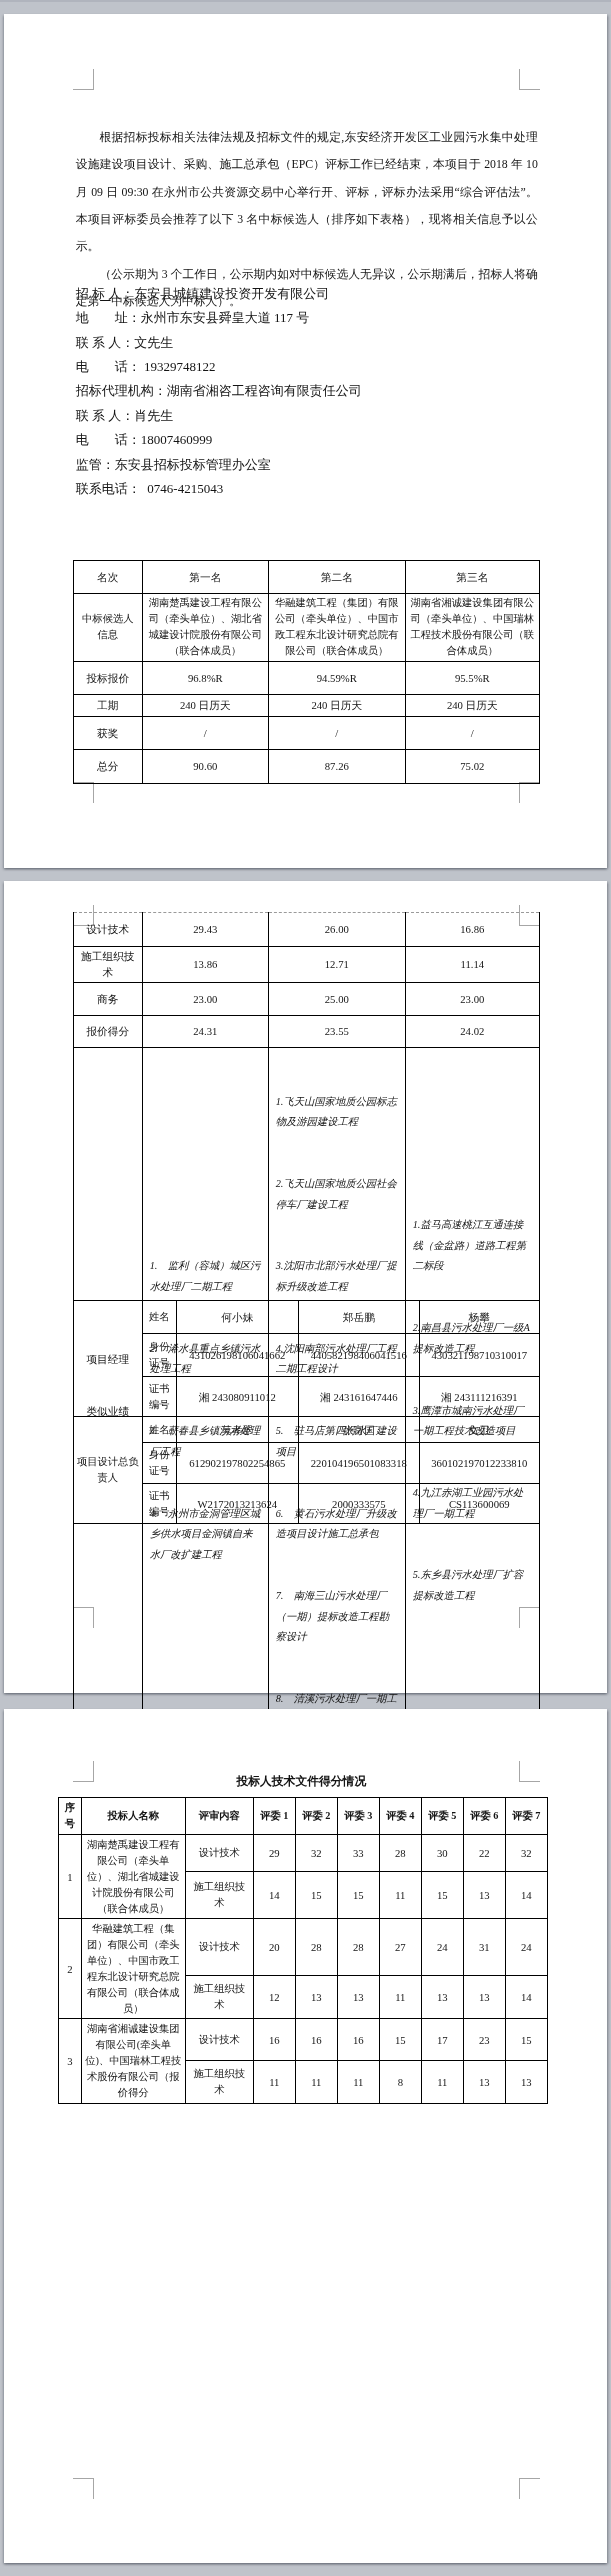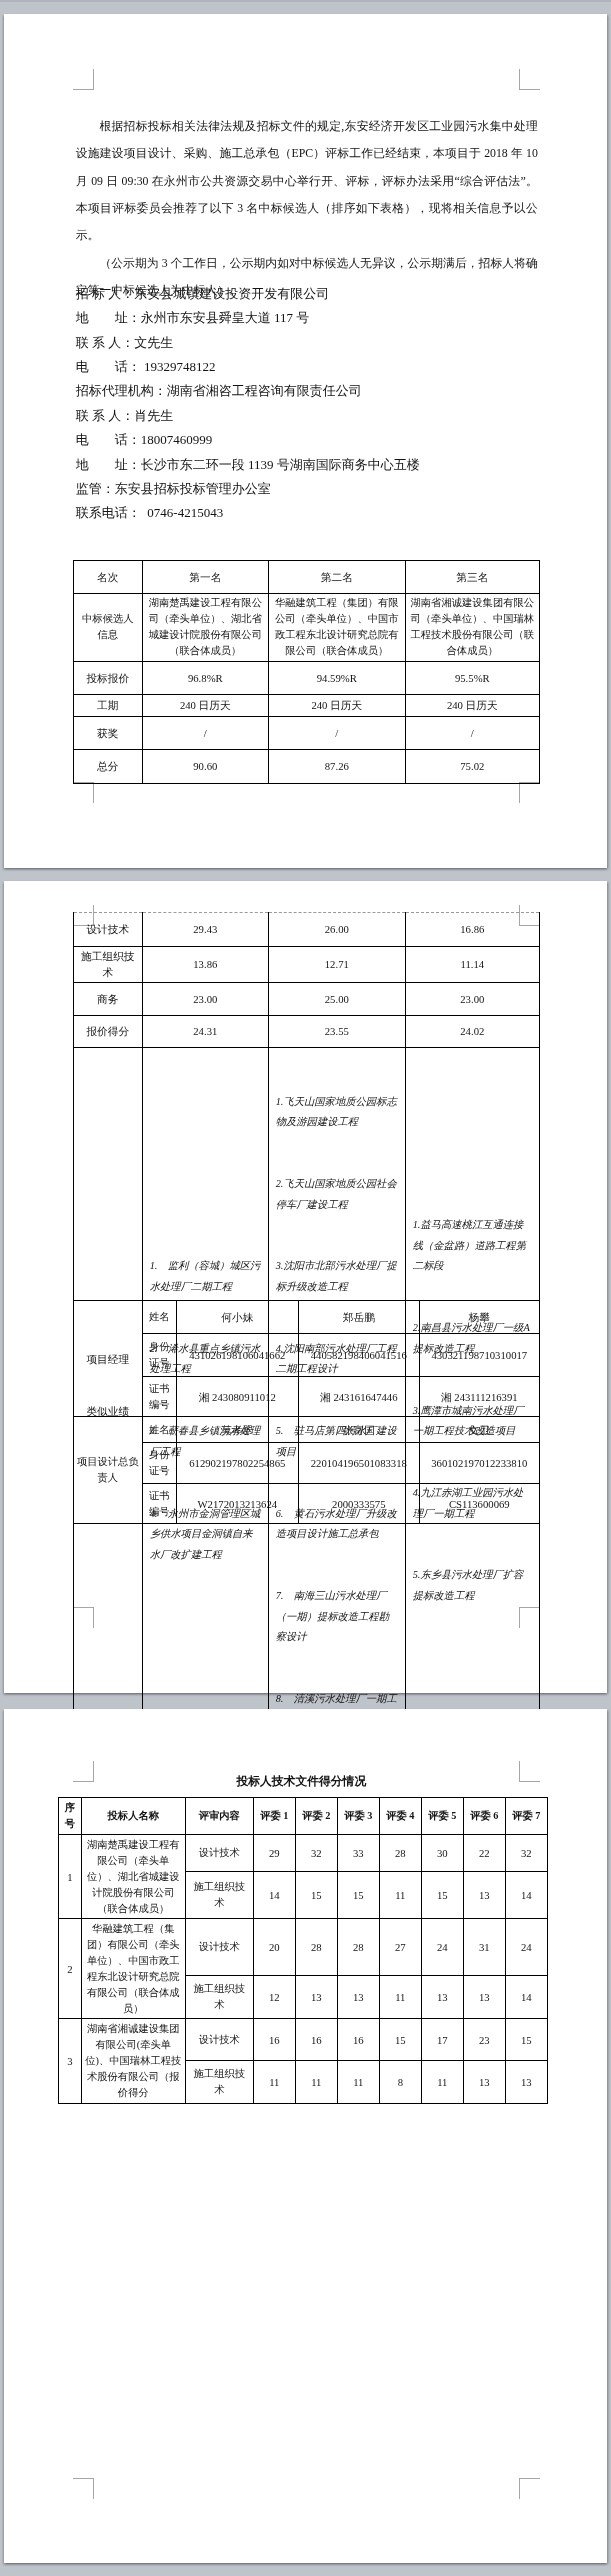--- a/index.html
+++ b/index.html
@@ -20,21 +20,21 @@
   #page2{top:881px;height:812px;}
   #page3{top:1709px;height:854px;}
 
   
   .cm{position:absolute;width:20px;height:20px;border:0 solid #a6a6a6;}
   .cm.tl{border-right-width:0.8px;border-bottom-width:0.8px;}
   .cm.tr{border-left-width:0.8px;border-bottom-width:0.8px;}
   .cm.bl{border-right-width:0.8px;border-top-width:0.8px;}
   .cm.br{border-left-width:0.8px;border-top-width:0.8px;}
 
-  .body-text{position:absolute;left:72px;top:99px;width:462px;font-size:11.8px;line-height:27.4px;text-align:justify;}
+  .body-text{position:absolute;left:72px;top:110px;width:462px;font-size:11.8px;line-height:27.4px;text-align:justify;}
   .body-text p{margin:0;text-indent:2em;}
 
   .contacts{position:absolute;left:72px;top:268px;width:462px;font-size:13px;line-height:24.4px;}
   .contacts div{white-space:pre-wrap;}
 
   table{border-collapse:collapse;table-layout:fixed;}
   td,th{border:0.8px solid #000;font-weight:normal;text-align:center;vertical-align:middle;
         font-size:10.7px;line-height:16px;padding:1.5px 3.8px;overflow:hidden;word-break:break-all;}
 
   
@@ -77,21 +77,20 @@
     </div>
 
     <div class="contacts">
       <div>招 标 人：东安县城镇建设投资开发有限公司</div>
       <div>地　　址：永州市东安县舜皇大道 117 号</div>
       <div>联 系 人：文先生</div>
       <div>电　　话： 19329748122</div>
       <div>招标代理机构：湖南省湘咨工程咨询有限责任公司</div>
       <div>联 系 人：肖先生</div>
       <div>电　　话：18007460999</div>
-      <div>地　　址：长沙市东二环一段 1139 号湖南国际商务中心五楼</div>
       <div>监管：东安县招标投标管理办公室</div>
       <div>联系电话：  0746-4215043</div>
     </div>
 
     <table class="t1">
       <colgroup>
           <col style="width:69px">
           <col style="width:126px">
           <col style="width:137px">
           <col style="width:134px">

